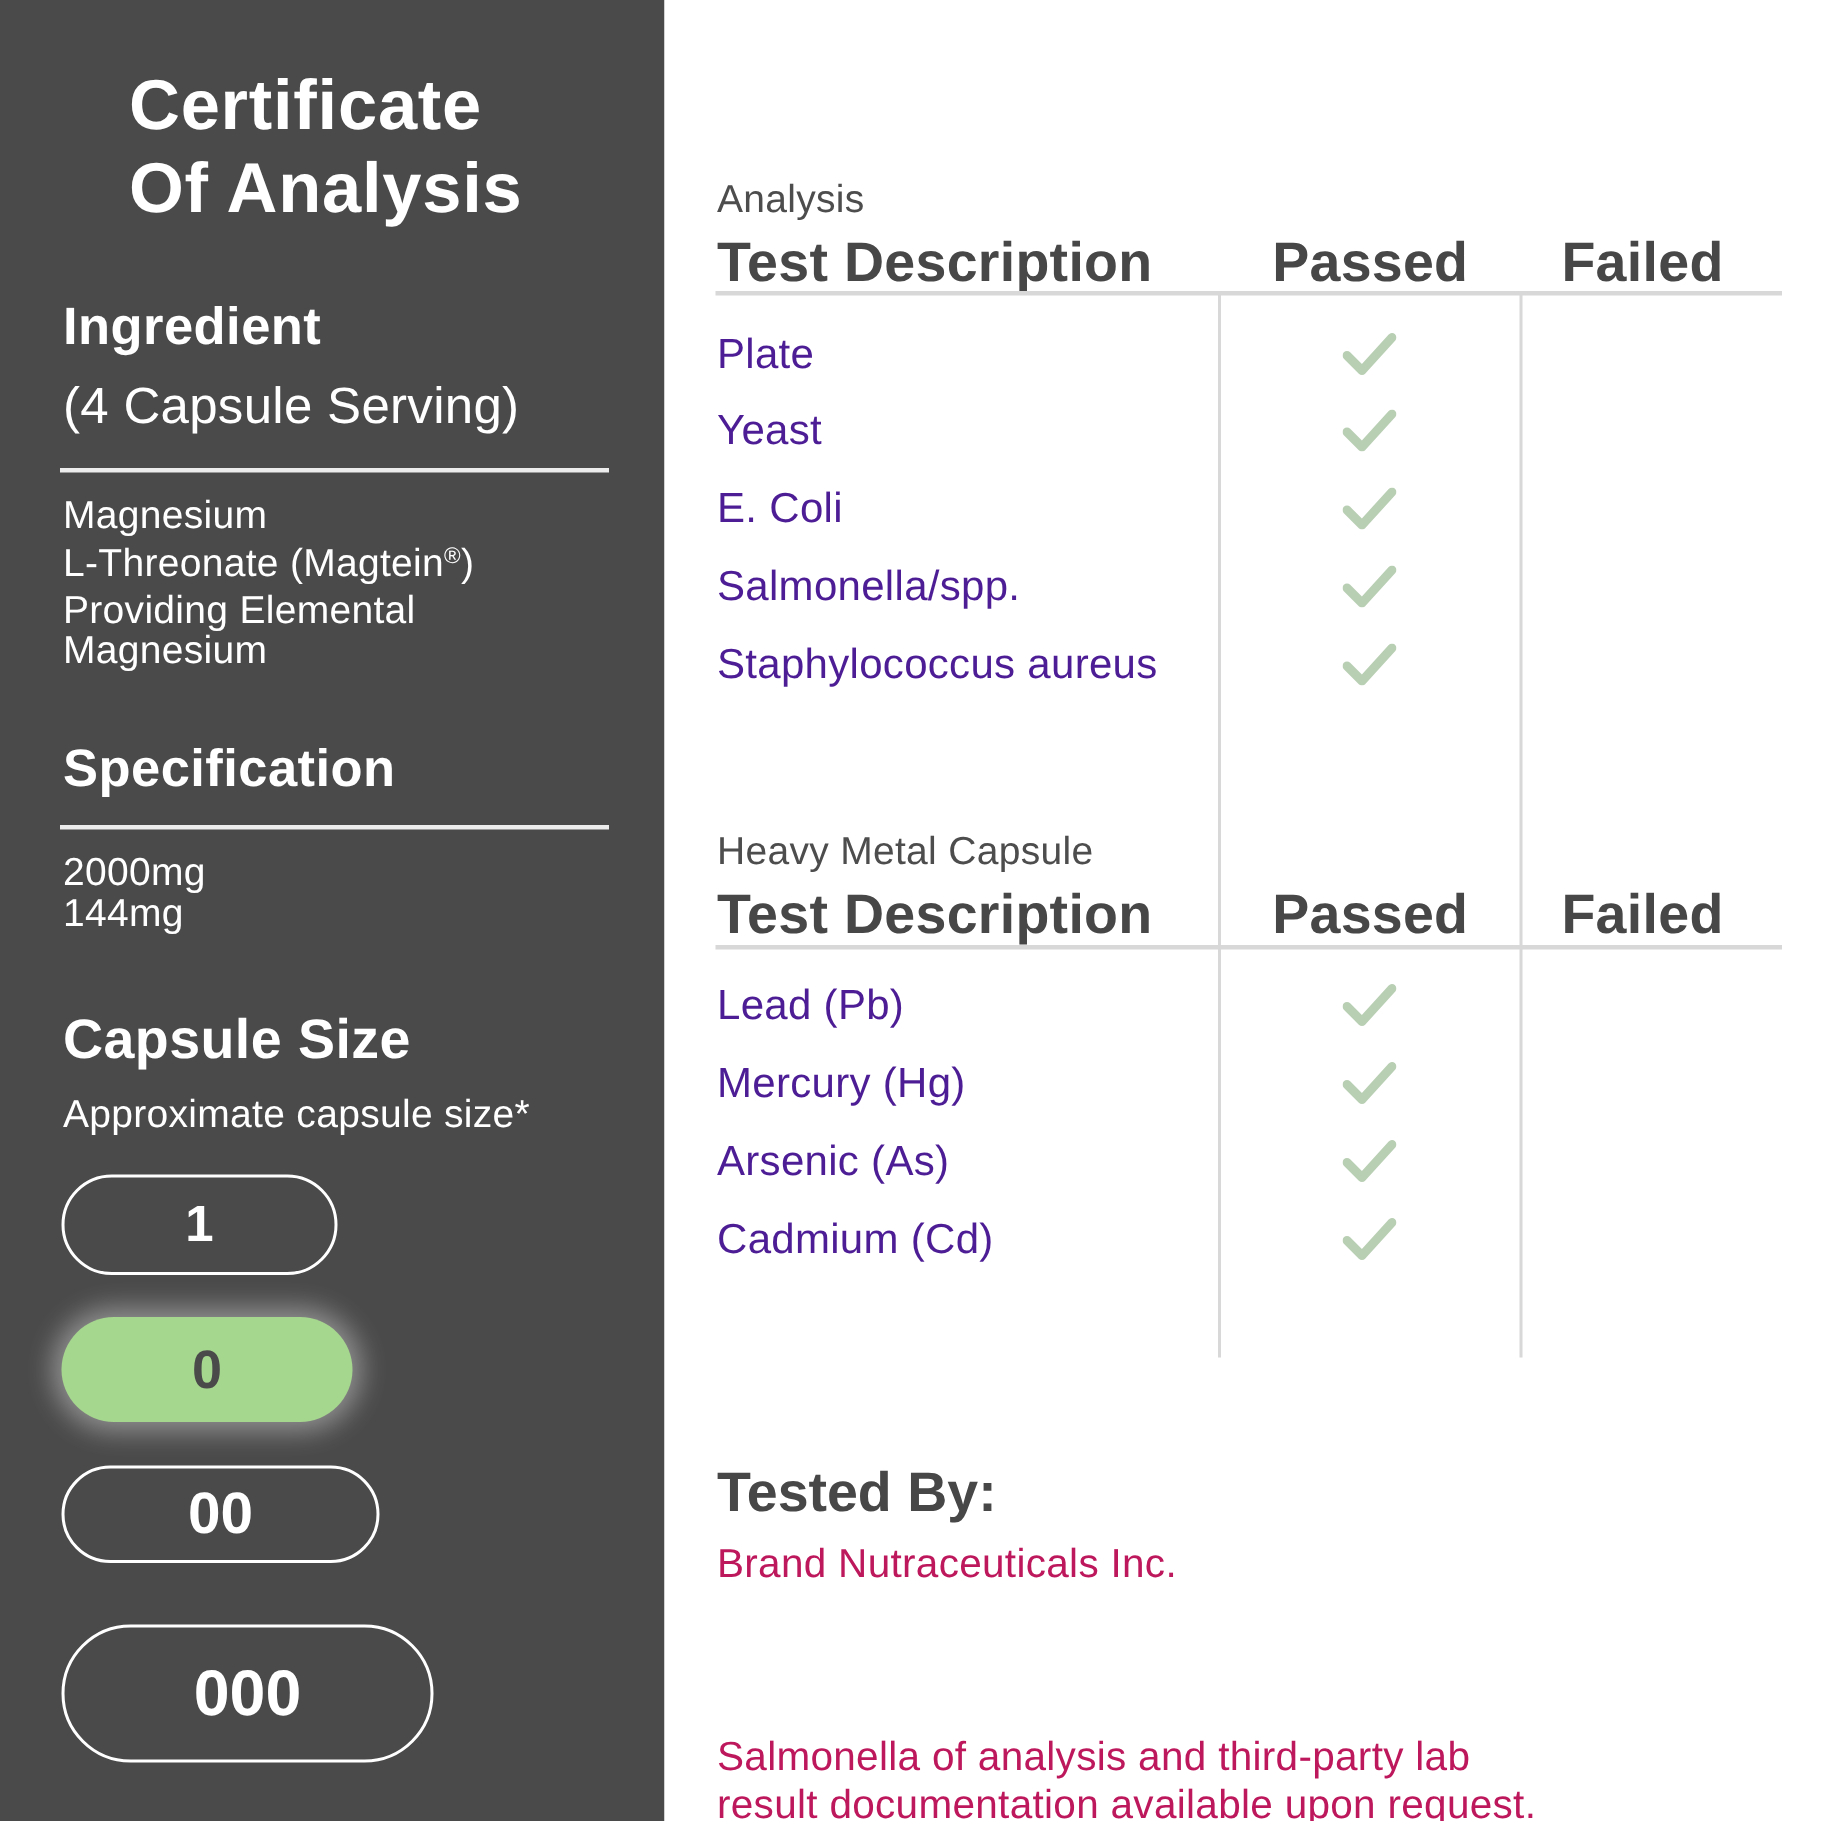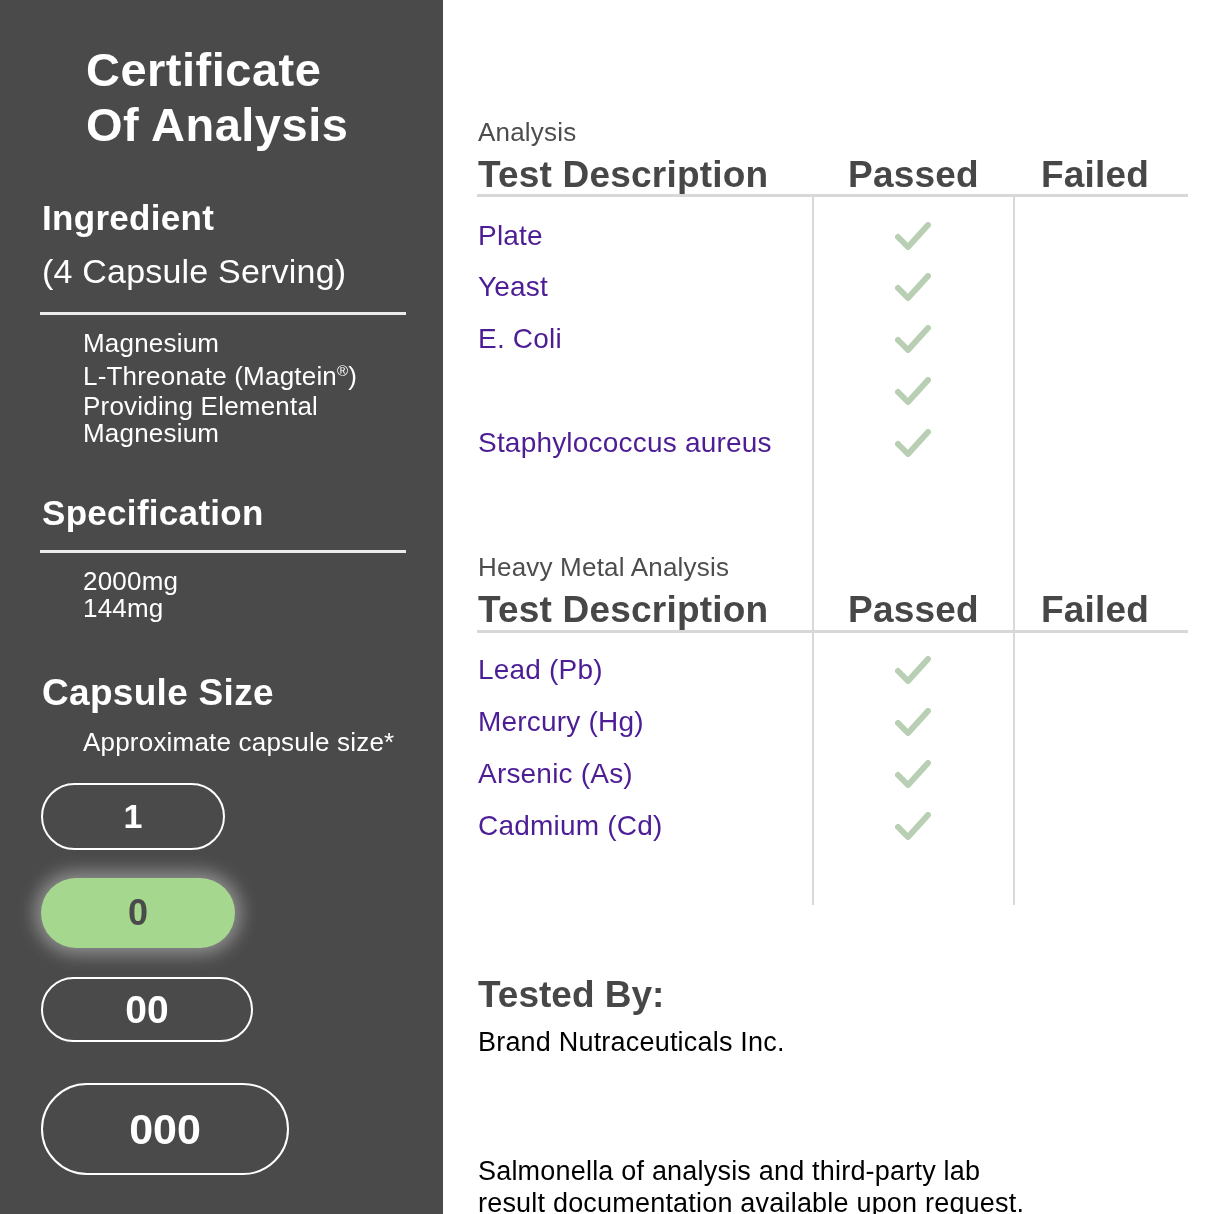--- a/index.html
+++ b/index.html
@@ -13,21 +13,21 @@
     position:absolute;left:0;top:0;width:443px;height:1214px;
     background:#4a4a4a;color:#ffffff;
   }
   .side-title{
     position:absolute;left:42px;top:42px;
     font-size:47px;font-weight:700;line-height:55px;letter-spacing:.5px;margin-left:44px;
   }
   .side-h2{position:absolute;left:42px;font-size:35px;font-weight:700;letter-spacing:.3px;}
   .side-sub{position:absolute;left:42px;font-size:34px;font-weight:400;letter-spacing:.2px;}
   .side-rule{position:absolute;left:40px;width:366px;height:3px;background:#ececec;}
-  .side-small{position:absolute;left:42px;font-size:26px;line-height:27px;font-weight:400;letter-spacing:.2px;margin-left:41px;}
+  .side-small{position:absolute;left:42px;font-size:26px;line-height:27px;font-weight:400;letter-spacing:.2px;}
   sup.reg{font-size:15px;vertical-align:9px;}
   
   .pill{
     position:absolute;display:flex;align-items:center;justify-content:center;
     border:2px solid #ffffff;border-radius:60px;color:#ffffff;
     box-sizing:border-box;font-weight:700;background:transparent;
   }
   .pill.selected{
     border:none;background:#a6d78e;color:#4a4a4a;
     box-shadow:0 0 18px 6px rgba(255,255,255,.40);
@@ -36,21 +36,21 @@
   .main{position:absolute;left:443px;top:0;width:771px;height:1214px;background:#ffffff;color:#4d4d4d;}
   .m-abs{position:absolute;margin-top:16px;}
   .section-label{font-size:26px;color:#4d4d4d;letter-spacing:.2px;}
   .th{font-size:37px;font-weight:700;color:#474747;letter-spacing:.2px;}
   .h-rule{position:absolute;background:#d8d8d8;height:3px;left:34px;width:711px;}
   .v-rule{position:absolute;background:#d8d8d8;width:2px;top:194px;height:711px;}
   .trow-label{position:absolute;left:35px;font-size:28px;line-height:30px;color:#4c1d95;letter-spacing:.2px;}
   .check{position:absolute;left:452px;width:36px;height:28px;}
   .check svg{display:block;}
   .tested-h{font-size:37px;font-weight:700;color:#474747;}
-  .body-small{font-size:27px;line-height:32px;color:#000000;letter-spacing:.2px;}
+  .body-small{font-size:27px;line-height:32px;color:#be185d;letter-spacing:.2px;}
 </style>
 </head>
 <body>
 
 <div class="page">
 
   <aside class="sidebar">
 
     <div class="side-title">
       <div>Certificate</div>
@@ -112,34 +112,35 @@
         </svg>
       </div>
 
     <div class="trow-label" style="top:324px">E. Coli</div>
     <div class="check" style="top:325px">
         <svg width="36" height="28" viewBox="0 0 36 28">
           <path d="M3 15 L13 25 L33 3" fill="none" stroke="#b9cfb4" stroke-width="6" stroke-linecap="round" stroke-linejoin="round"></path>
         </svg>
       </div>
 
+    <div class="trow-label" style="top:376px">Salmonella/spp.</div>
     <div class="check" style="top:377px">
         <svg width="36" height="28" viewBox="0 0 36 28">
           <path d="M3 15 L13 25 L33 3" fill="none" stroke="#b9cfb4" stroke-width="6" stroke-linecap="round" stroke-linejoin="round"></path>
         </svg>
       </div>
 
     <div class="trow-label" style="top:428px">Staphylococcus aureus</div>
     <div class="check" style="top:429px">
         <svg width="36" height="28" viewBox="0 0 36 28">
           <path d="M3 15 L13 25 L33 3" fill="none" stroke="#b9cfb4" stroke-width="6" stroke-linecap="round" stroke-linejoin="round"></path>
         </svg>
       </div>
 
-    <div class="m-abs section-label" style="left:35px;top:536px">Heavy Metal Analysis</div>
+    <div class="m-abs section-label" style="left:35px;top:536px">Heavy Metal Capsule</div>
     <div class="m-abs th" style="left:35px;top:573px">Test Description</div>
     <div class="m-abs th" style="left:370px;top:573px;width:201px;text-align:center">Passed</div>
     <div class="m-abs th" style="left:571px;top:573px;width:162px;text-align:center">Failed</div>
 
     <div class="h-rule" style="top:630px"></div>
 
     <div class="trow-label" style="top:655px">Lead (Pb)</div>
     <div class="check" style="top:656px">
         <svg width="36" height="28" viewBox="0 0 36 28">
           <path d="M3 15 L13 25 L33 3" fill="none" stroke="#b9cfb4" stroke-width="6" stroke-linecap="round" stroke-linejoin="round"></path>

